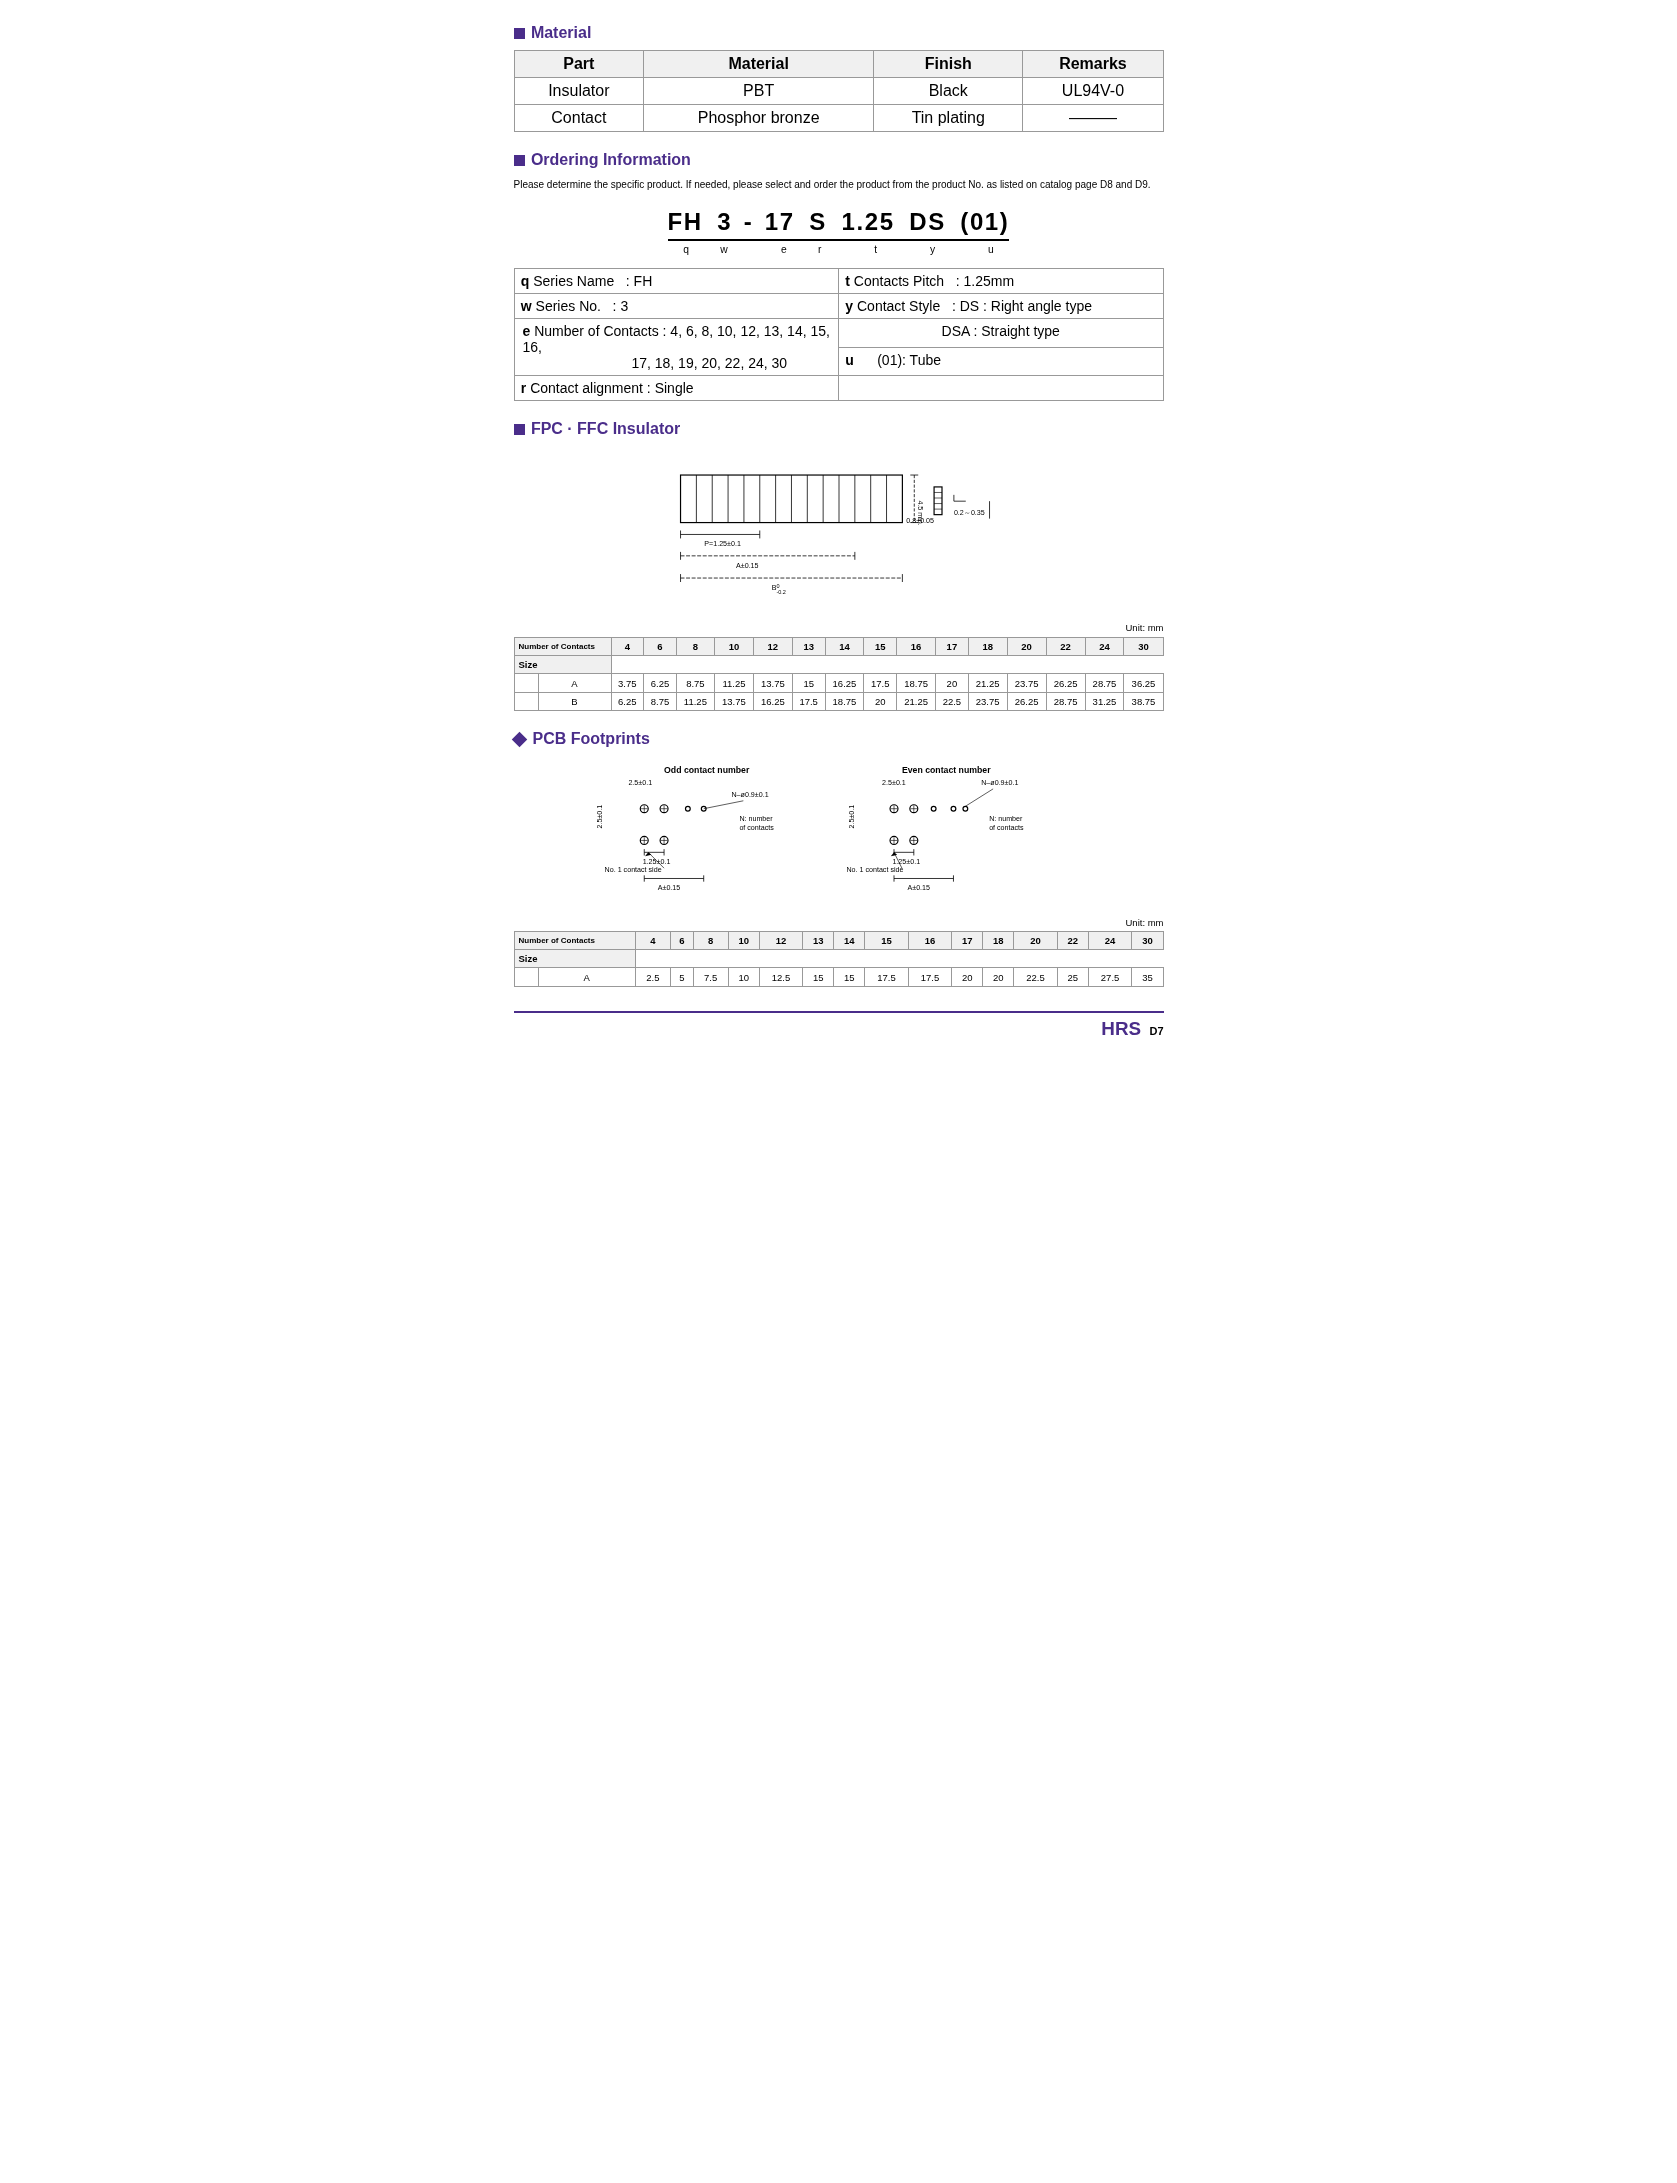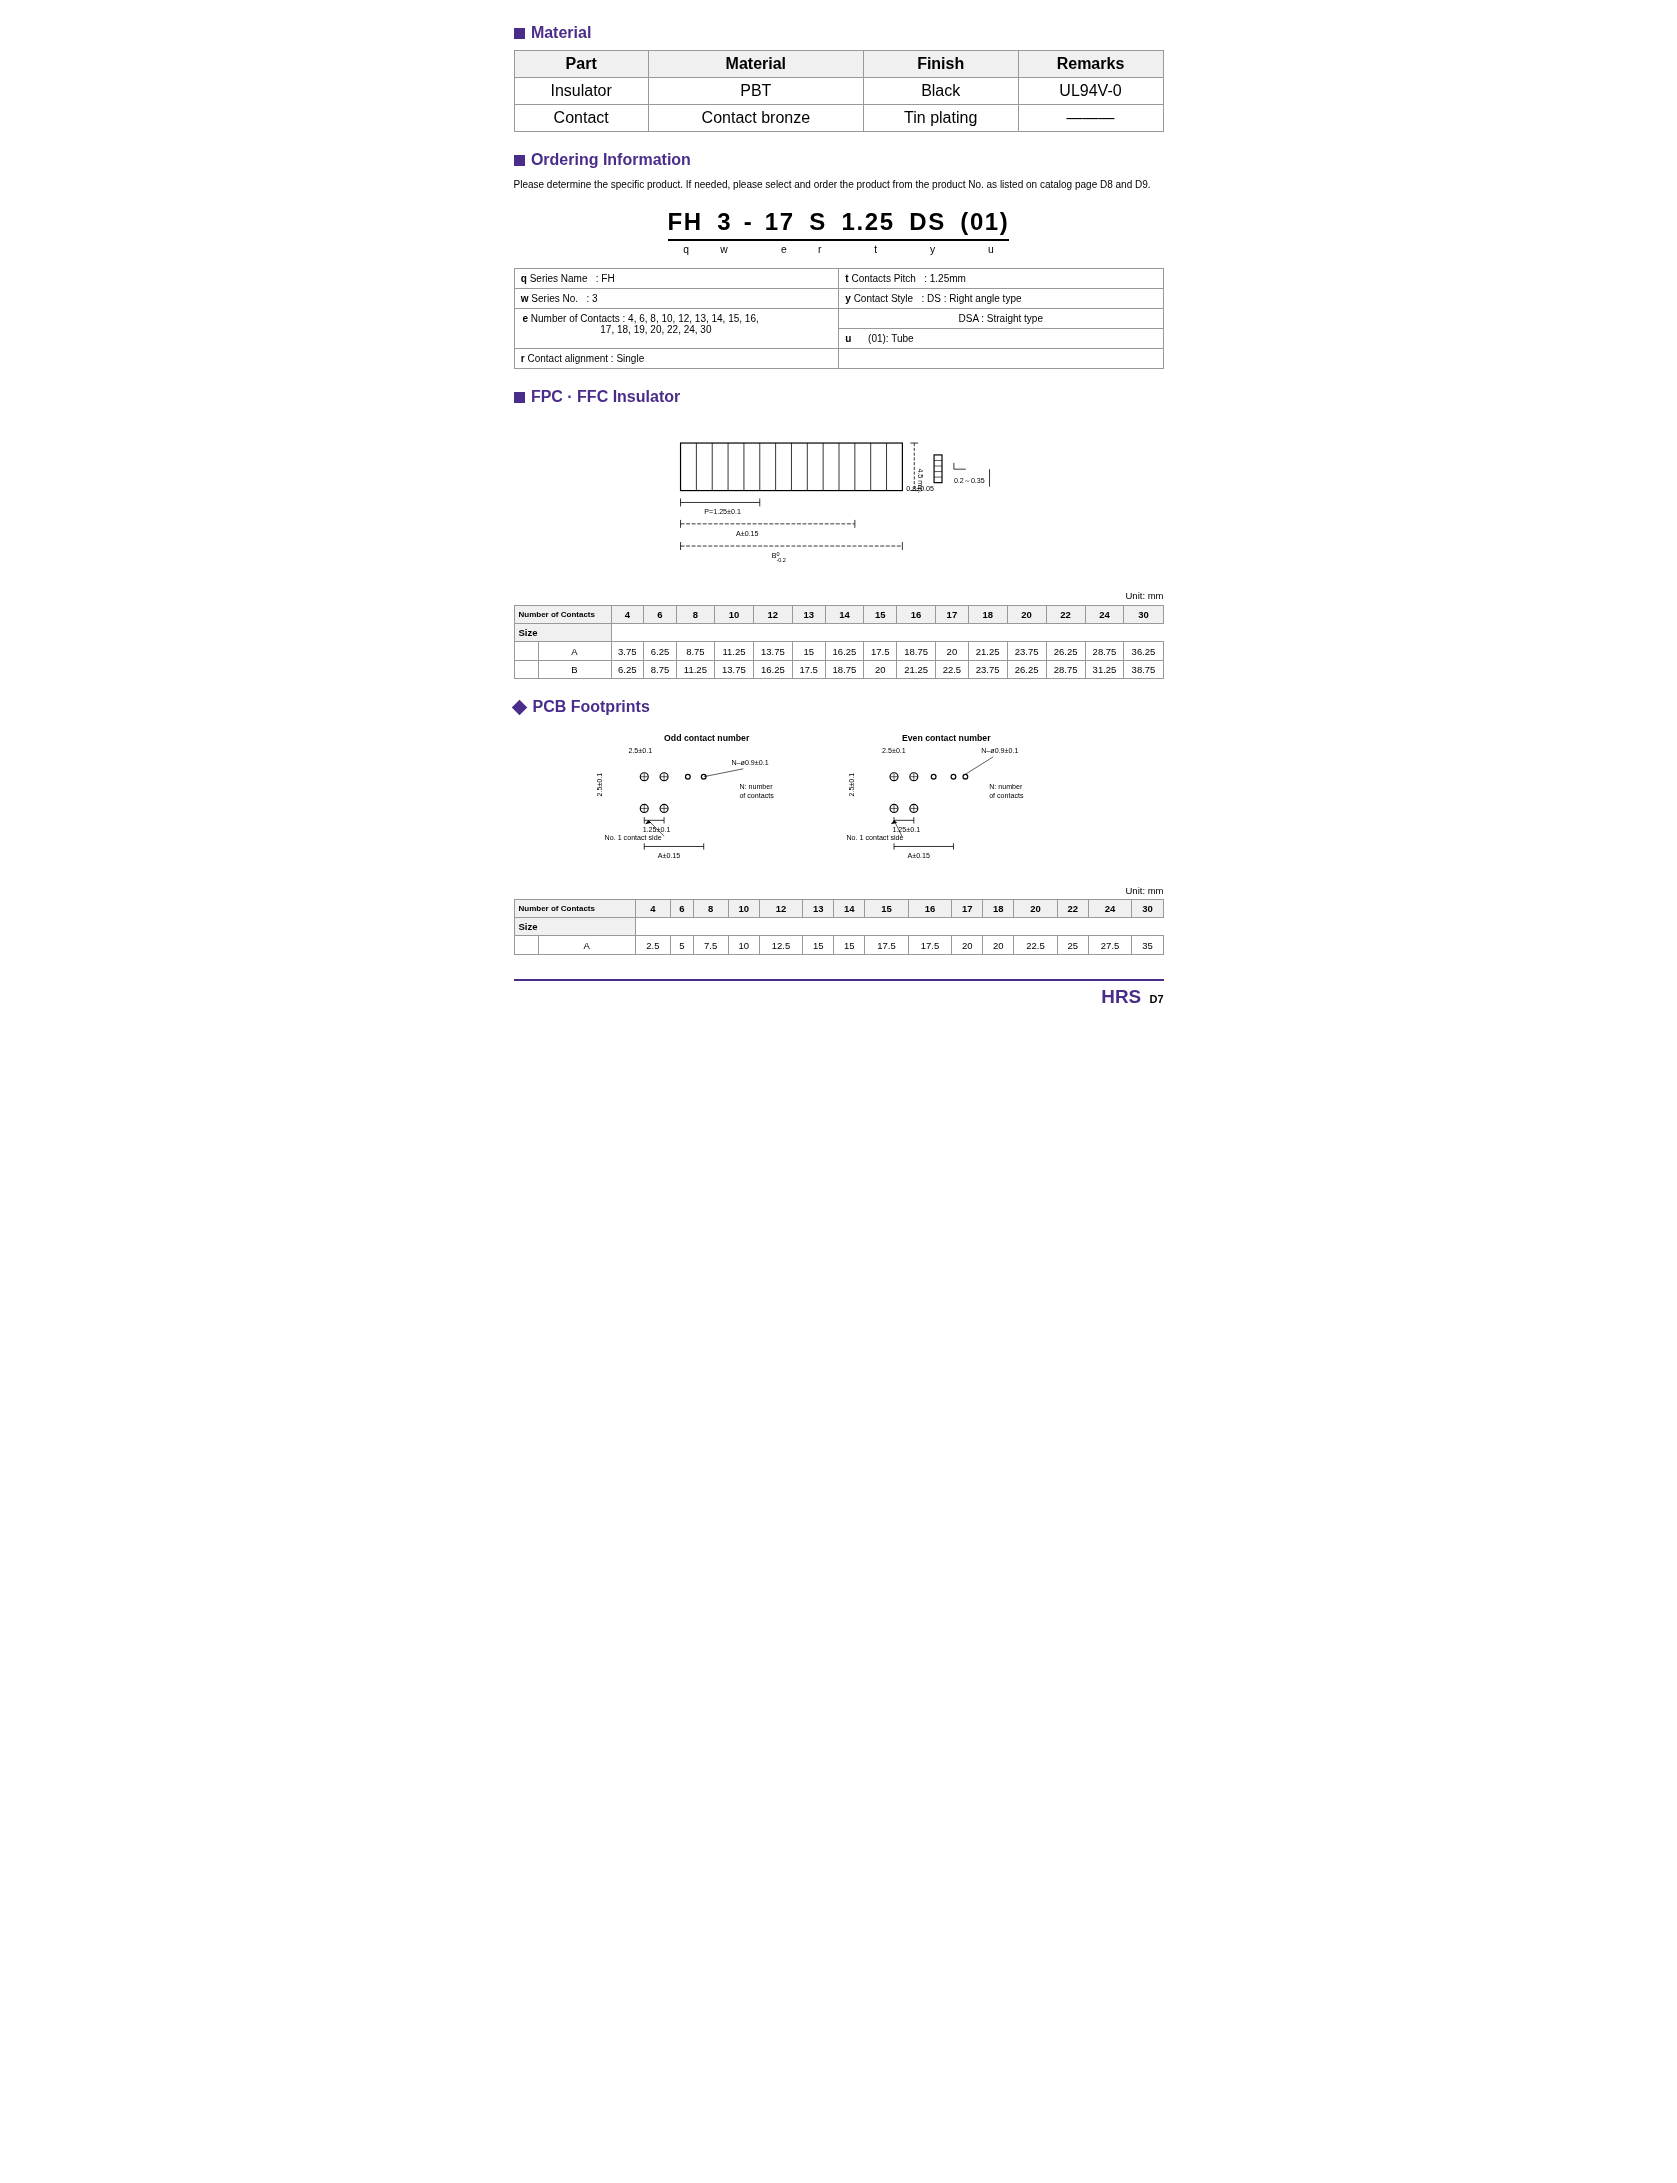--- a/index.html
+++ b/index.html
@@ -67,21 +67,21 @@
     .part-number-container {
       text-align: center;
       margin: 16px 0 12.7px 0;
     }
 
     
     .legend-table {
       width: 100%;
       border-collapse: collapse;
       margin-bottom: 19px;
-      font-size: 10px;
+      font-size: 14px;
     }
     .legend-table td {
       border: 0.8px solid #999;
       padding: 4px 6.3px;
       vertical-align: top;
     }
 
     
     .fpc-diagram {
       display: flex;
@@ -160,21 +160,21 @@
     </thead>
     <tbody>
       <tr>
         <td>Insulator</td>
         <td>PBT</td>
         <td>Black</td>
         <td>UL94V-0</td>
       </tr>
       <tr>
         <td>Contact</td>
-        <td>Contact bronze</td>
+        <td>Phosphor bronze</td>
         <td>Tin plating</td>
         <td>———</td>
       </tr>
     </tbody>
   </table>
 </div>
 
 <div class="section-gap">
   <div class="section-heading">
     <span class="square"></span>

